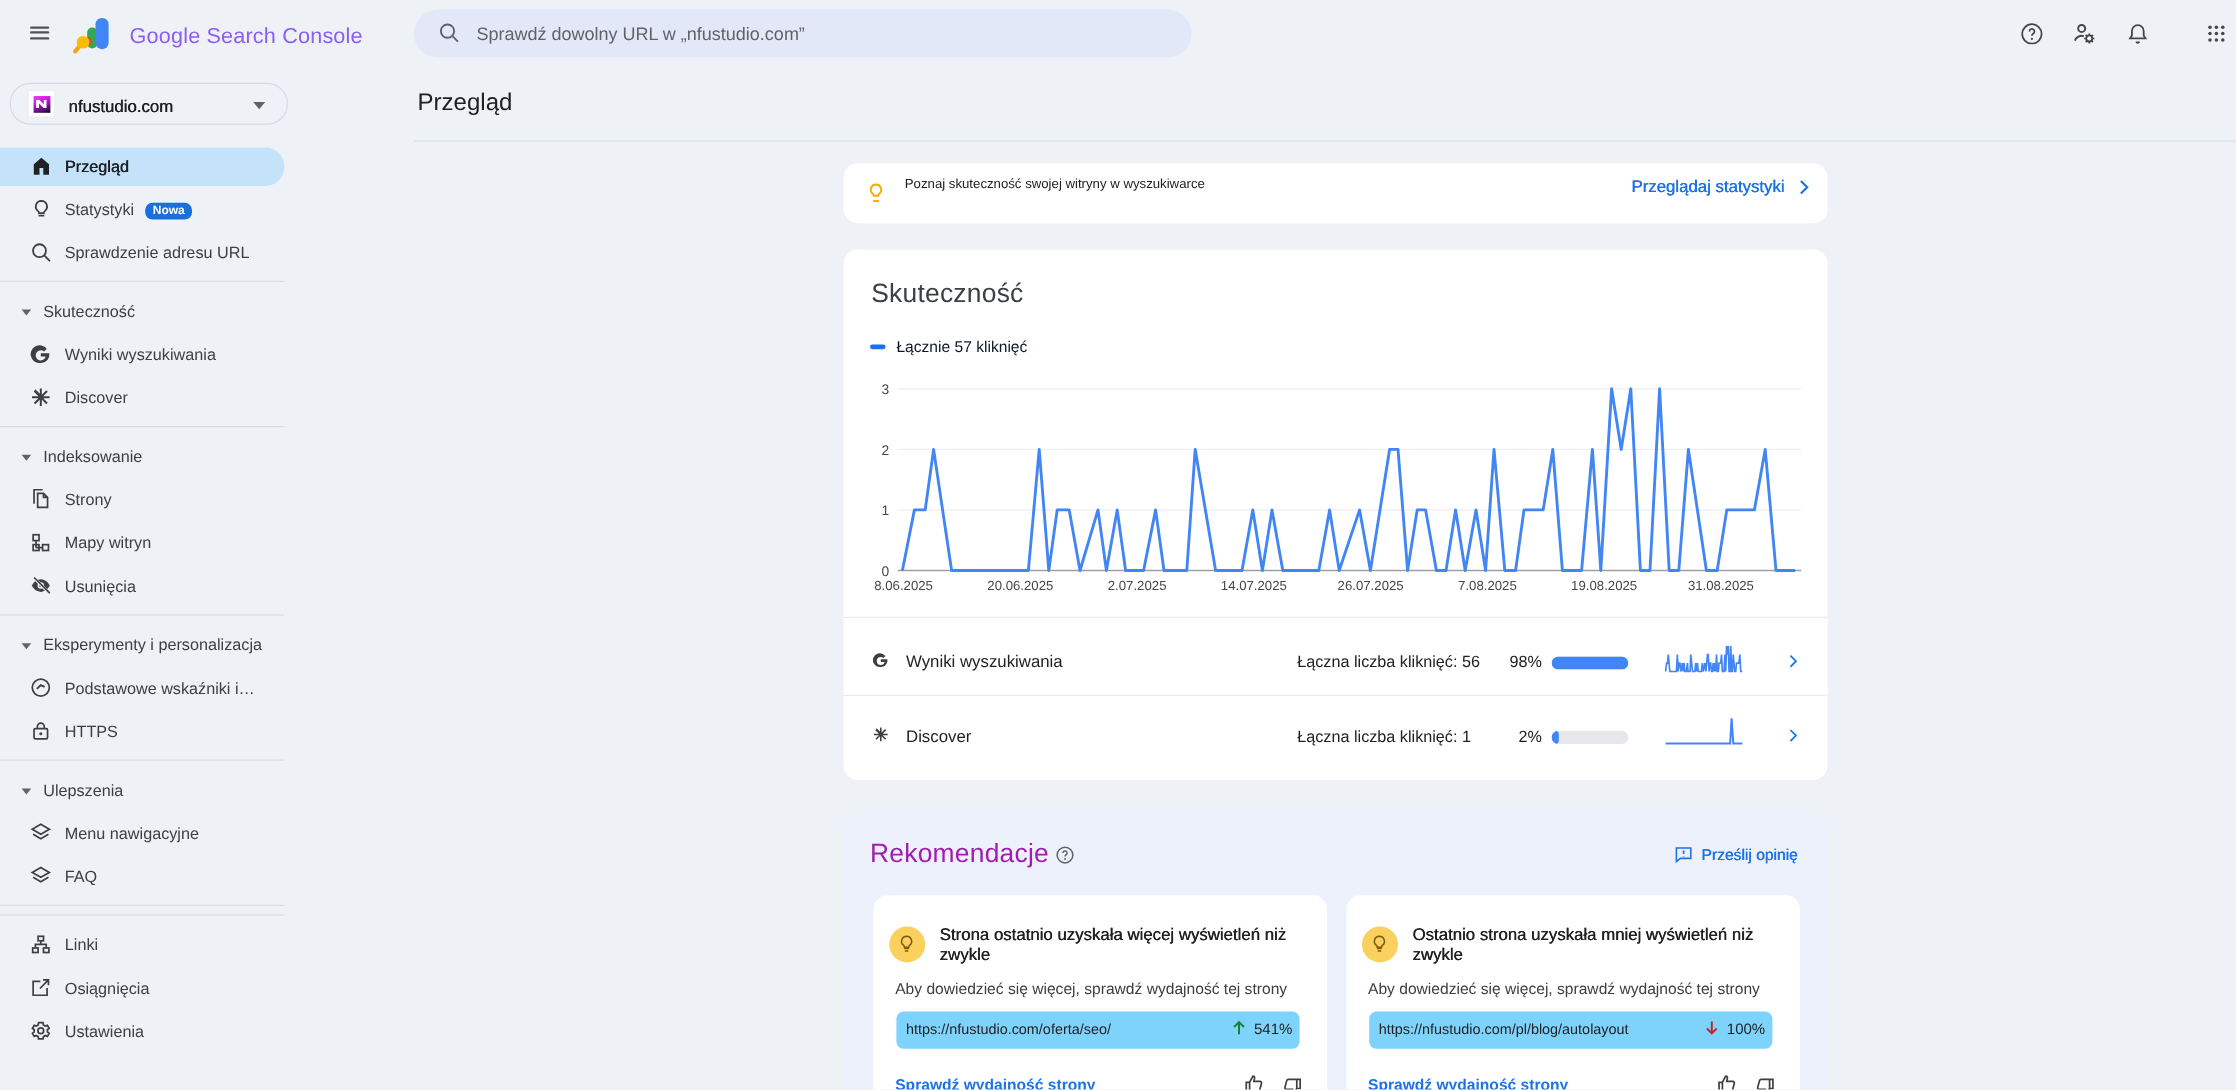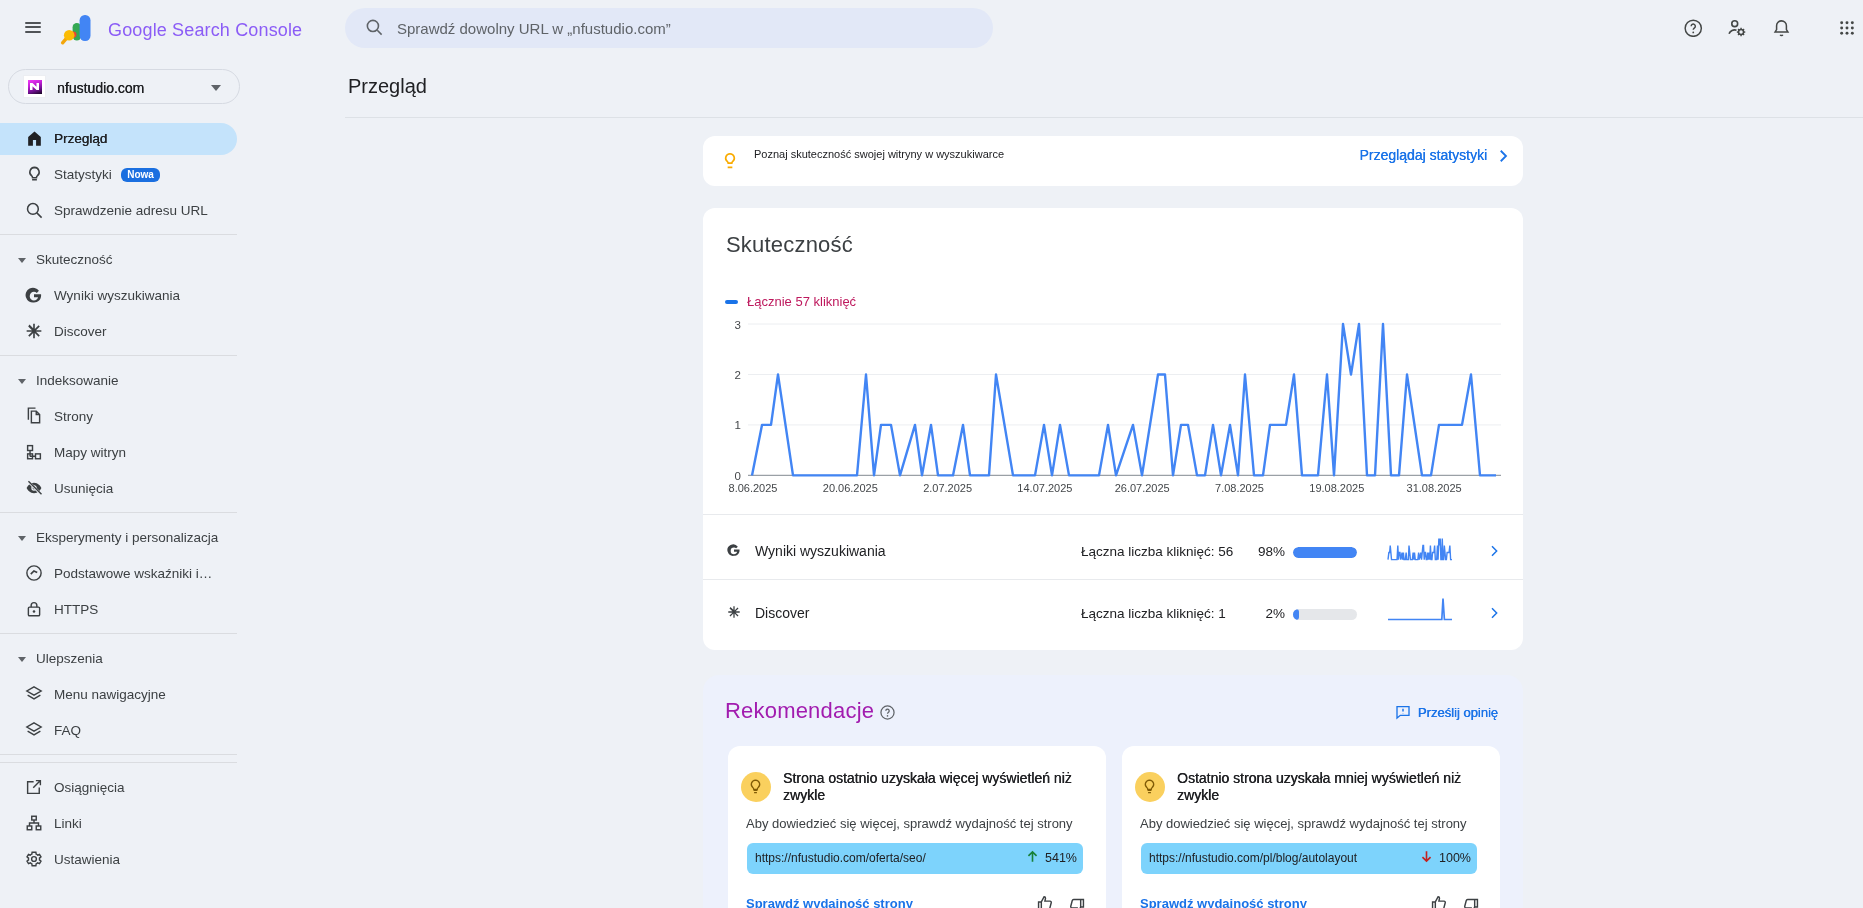--- a/index.html
+++ b/index.html
@@ -41,21 +41,21 @@
   .pagetitle { position:absolute; left:3px; top:15px; font-size:20px; color:#202124; }
   .pagediv { position:absolute; left:0; top:57px; width:1518px; border-top:1px solid #dde1e6; }
 
   .banner { position:absolute; left:358px; top:76px; width:820px; height:50px; background:#fff; border-radius:12px; }
   .banner .btext { position:absolute; left:51px; top:12px; font-size:11px; color:#202124; }
   .banner .blink { position:absolute; right:36px; top:11px; font-size:14px; color:#1a73e8; text-shadow:0.35px 0 0 #1a73e8; }
   .banner .bchev { position:absolute; right:11px; top:11px; }
 
   .perfcard { position:absolute; left:358px; top:148px; width:820px; height:442px; background:#fff; border-radius:12px; }
   .perfcard h2 { position:absolute; left:23px; top:24px; font-size:22px; font-weight:normal; color:#3c4043; letter-spacing:0.2px; }
-  .legend { position:absolute; left:22px; top:86px; font-size:13px; color:#be185d; }
+  .legend { position:absolute; left:22px; top:73px; font-size:13px; color:#0f172a; }
   .legend .dash { display:inline-block; width:13px; height:4px; background:#1a73e8; border-radius:2px; margin-right:9px; vertical-align:2.5px; }
 
   .rowdiv { position:absolute; left:0px; width:820px; border-top:1px solid #e8eaed; }
   .prow { position:absolute; left:0; width:820px; height:64px; }
   .prow .rname { position:absolute; left:52px; font-size:14px; color:#202124; }
   .prow .rtotal { position:absolute; left:378px; font-size:13.5px; color:#202124; }
   .prow .rpct { position:absolute; left:520px; width:62px; text-align:right; font-size:13.5px; color:#202124; }
   .prow .rbar { position:absolute; left:590px; width:64px; height:11px; border-radius:5.5px; background:#e5e7ea; overflow:hidden; }
   .prow .rbar .fill { height:11px; background:#4285f4; border-radius:5.5px; }
 
@@ -229,33 +229,33 @@
       <svg width="18" height="18" viewBox="0 0 24 24" fill="none" stroke="#3c4043" stroke-width="1.9">
           <path d="M12 2.5 l9.5 5.5 -9.5 5.5 -9.5-5.5 z"></path>
           <path d="M3.5 13.5 l8.5 5 8.5-5"></path>
         </svg>
       FAQ
     </div>
     <div class="navdiv"></div>
     <div class="navdiv"></div>
     <div class="navitem">
       <svg width="18" height="18" viewBox="0 0 24 24" fill="none" stroke="#3c4043" stroke-width="1.9">
-          <path d="M19 12.5 V20.5 H3.5 V5 h8"></path>
-          <path d="M14.5 3.5 h6 v6 M20.2 3.8 l-9.2 9.2"></path>
-        </svg>
-      Osiągnięcia
-    </div>
-    <div class="navitem">
-      <svg width="18" height="18" viewBox="0 0 24 24" fill="none" stroke="#3c4043" stroke-width="1.9">
           <rect x="9" y="3" width="6" height="5"></rect>
           <rect x="3" y="16" width="6" height="5"></rect>
           <rect x="15" y="16" width="6" height="5"></rect>
           <path d="M12 8 v4 M6 16 v-4 h12 v4"></path>
         </svg>
       Linki
+    </div>
+    <div class="navitem">
+      <svg width="18" height="18" viewBox="0 0 24 24" fill="none" stroke="#3c4043" stroke-width="1.9">
+          <path d="M19 12.5 V20.5 H3.5 V5 h8"></path>
+          <path d="M14.5 3.5 h6 v6 M20.2 3.8 l-9.2 9.2"></path>
+        </svg>
+      Osiągnięcia
     </div>
     <div class="navitem">
       <svg width="18" height="18" viewBox="0 0 24 24" fill="none" stroke="#3c4043" stroke-width="1.9">
           <circle cx="12" cy="12" r="3.2"></circle>
           <path d="M19.4 12 a7.4 7.4 0 0 0-.1-1.2 l2-1.6 -2-3.4 -2.4 1 a7.4 7.4 0 0 0-2-1.2 L14.5 3 h-5 l-.4 2.6 a7.4 7.4 0 0 0-2 1.2 l-2.4-1 -2 3.4 2 1.6 a7.4 7.4 0 0 0 0 2.4 l-2 1.6 2 3.4 2.4-1 a7.4 7.4 0 0 0 2 1.2 l.4 2.6 h5 l.4-2.6 a7.4 7.4 0 0 0 2-1.2 l2.4 1 2-3.4 -2-1.6 a7.4 7.4 0 0 0 .1-1.2 z"></path>
         </svg>
       Ustawienia
     </div>
   </div>
 </div>

